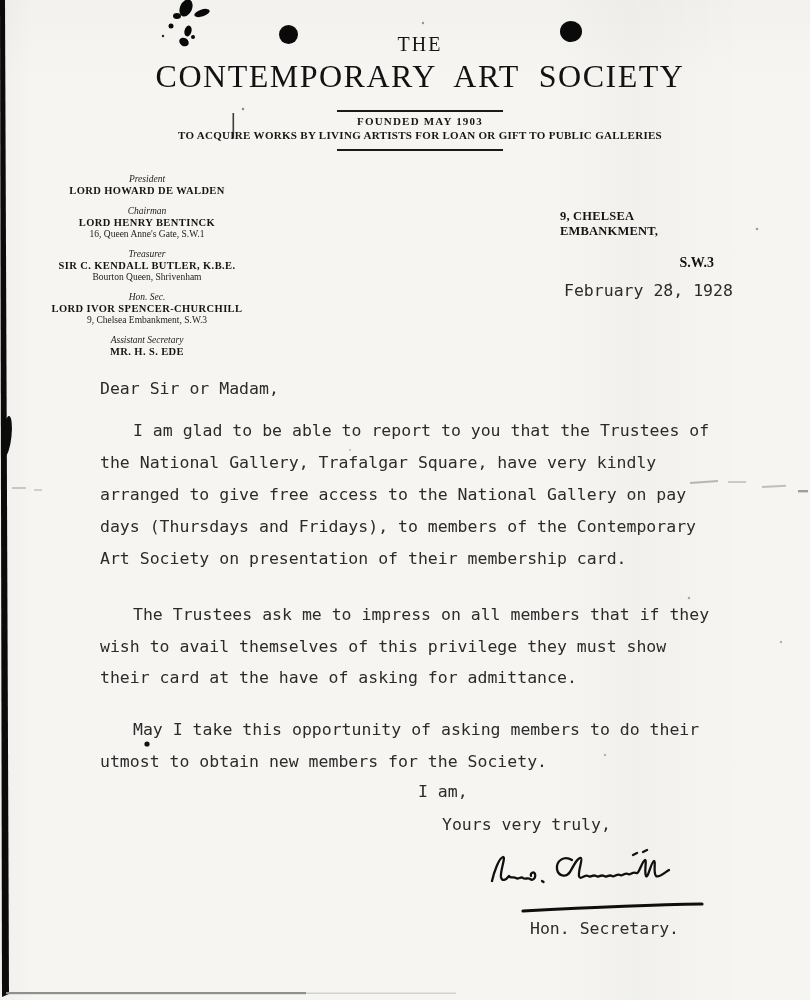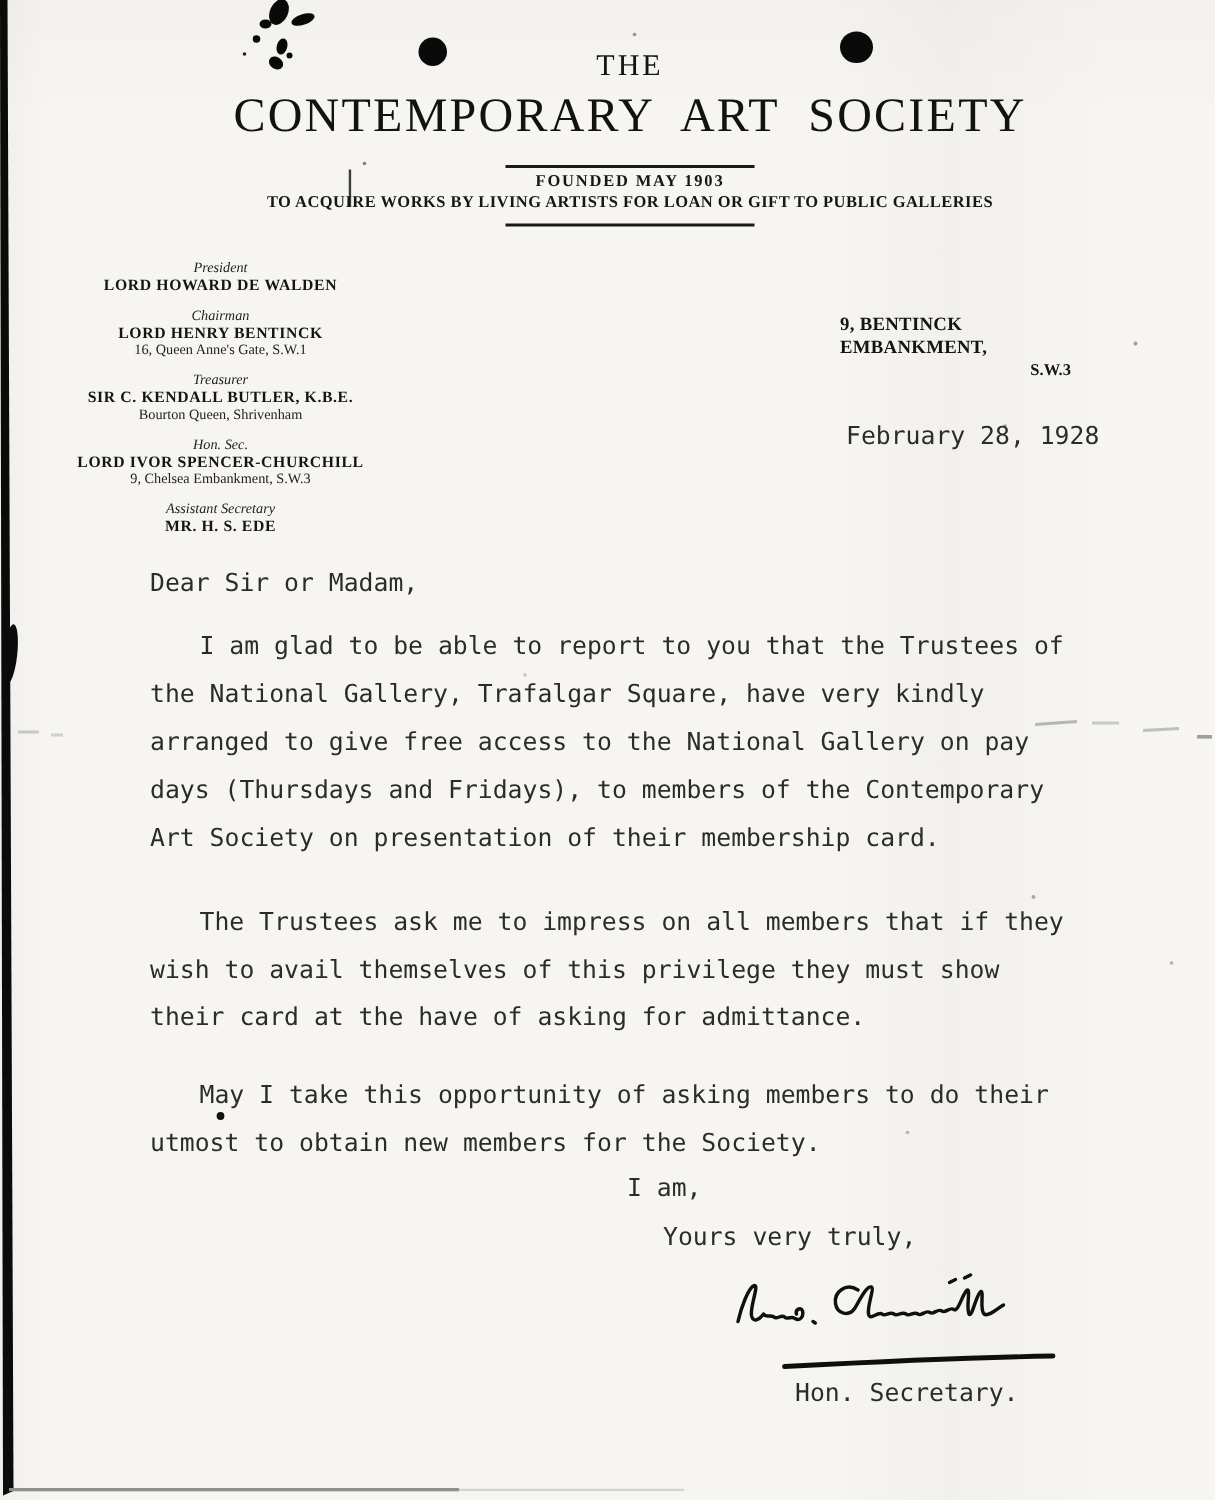--- a/index.html
+++ b/index.html
@@ -24,21 +24,21 @@
   .motto{left:30px;top:129px;width:780px;text-align:center;font-size:11px;font-weight:bold;letter-spacing:0.3px;color:#161616;}
   
   .officers{left:36px;top:162px;width:222px;text-align:center;margin-top:12px;}
   .officer{margin-bottom:9px;}
   .officer .role{font-style:italic;font-size:9.5px;line-height:11px;color:#222;}
   .officer .name{font-size:10.5px;font-weight:600;letter-spacing:0.4px;line-height:12px;color:#141414;}
   .officer .addr{font-size:9.5px;line-height:11px;color:#222;}
   
   .addr-block{left:560px;top:209px;width:156px;}
   .addr-block .l1{font-size:12.5px;font-weight:600;letter-spacing:0.2px;color:#141414;}
-  .addr-block .l2{text-align:right;font-size:11px;font-weight:600;margin-top:2px;padding-right:2px;color:#141414;}
+  .addr-block .l2{text-align:right;font-size:14px;font-weight:600;margin-top:16px;padding-right:2px;color:#141414;}
   
   .type{font-family:"DejaVu Sans Mono", monospace;font-size:16.5px;color:#2b2b2b;white-space:nowrap;}
   .date{left:564px;top:281px;}
   .bl{left:100px;}
   .indent{padding-left:33px;}
   
   .sig{left:486px;top:845px;}
   .sig-line{left:520px;top:898px;}
   .sig-title{left:530px;top:919px;}
   svg{display:block;}
@@ -117,21 +117,21 @@
       <div class="name">LORD IVOR SPENCER-CHURCHILL</div>
       <div class="addr">9, Chelsea Embankment, S.W.3</div>
     </div>
     <div class="officer">
       <div class="role">Assistant Secretary</div>
       <div class="name">MR. H. S. EDE</div>
     </div>
   </div>
 
   <div class="abs addr-block">
-    <div class="l1">9, BENTINCK EMBANKMENT,</div>
+    <div class="l1">9, CHELSEA EMBANKMENT,</div>
     <div class="l2">S.W.3</div>
   </div>
 
   <div class="abs type date">February 28, 1928</div>
 
   <div class="abs type bl" style="top:379px;">Dear Sir or Madam,</div>
 
   <div class="abs type bl indent" style="top:421px;">I am glad to be able to report to you that the Trustees of</div>
   <div class="abs type bl" style="top:485px;">arranged to give free access to the National Gallery on pay</div>
   <div class="abs type bl" style="top:453px;">the National Gallery, Trafalgar Square, have very kindly</div>

